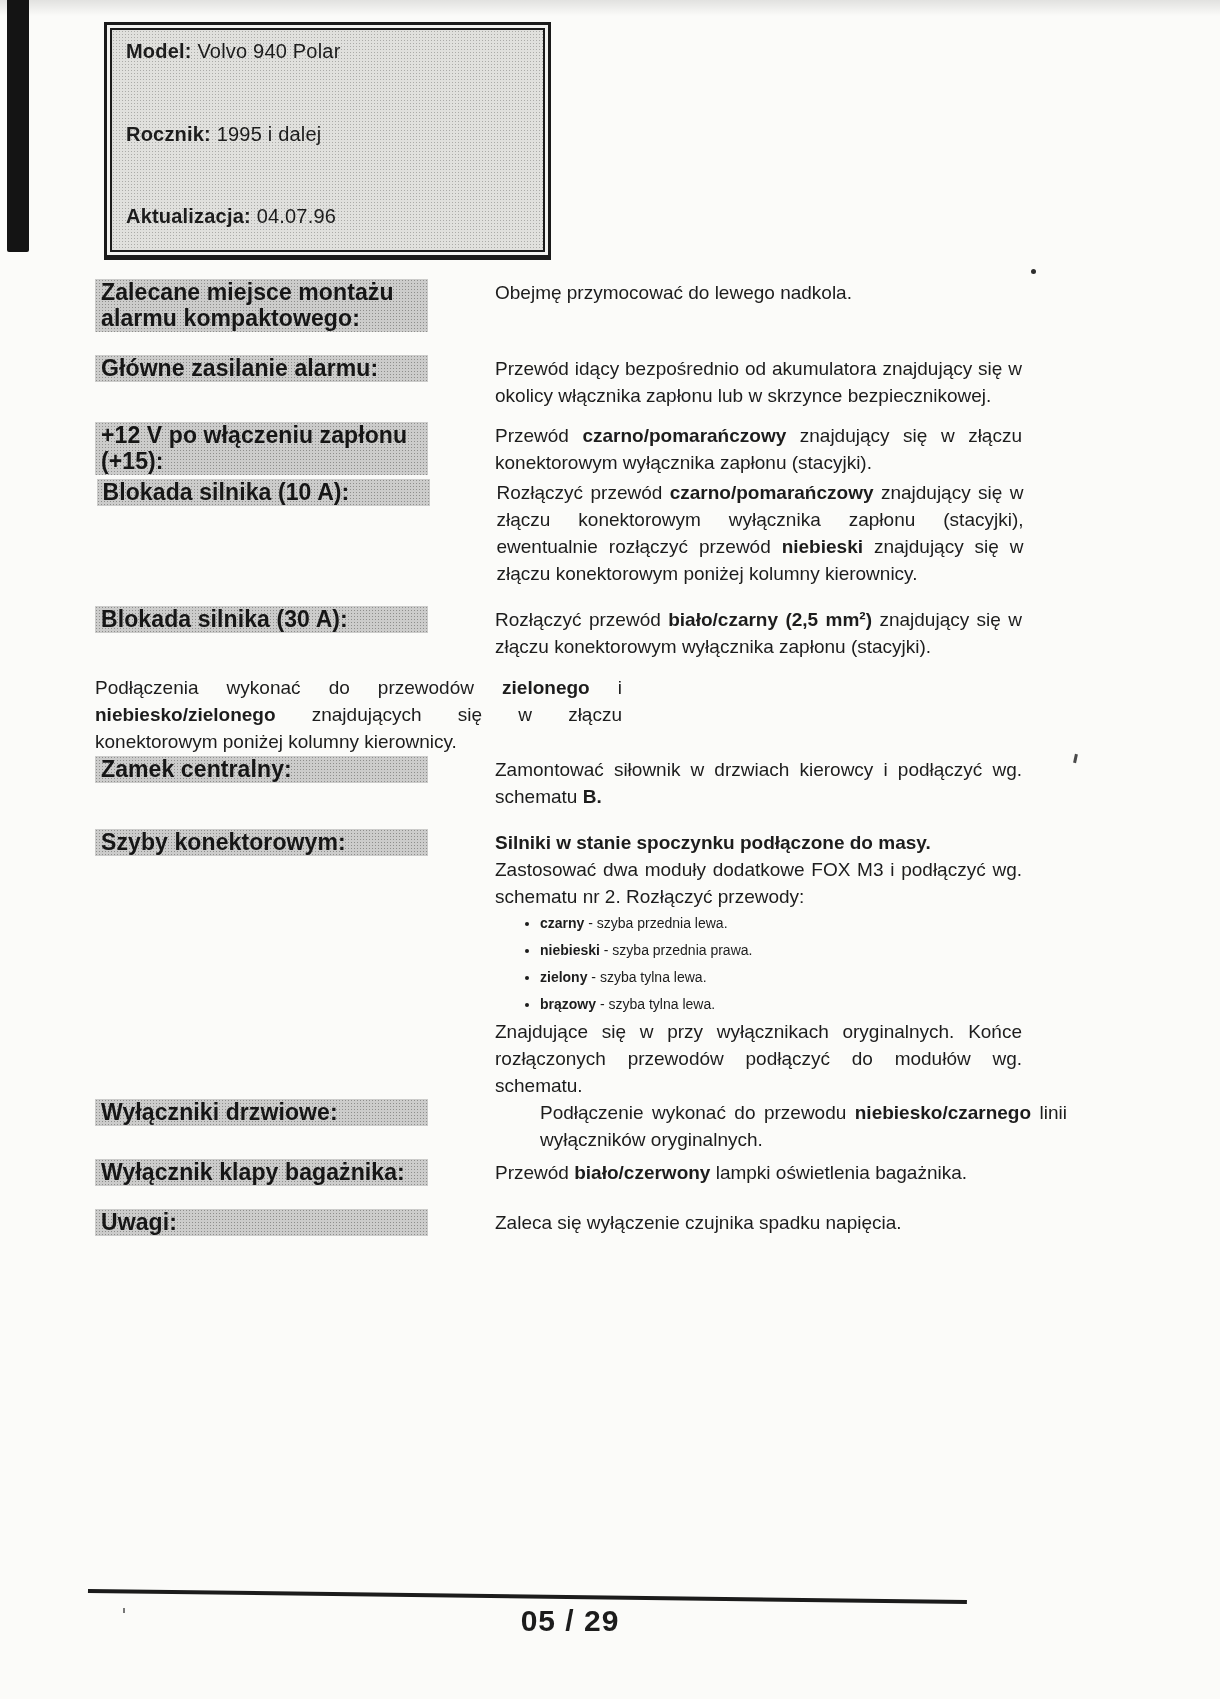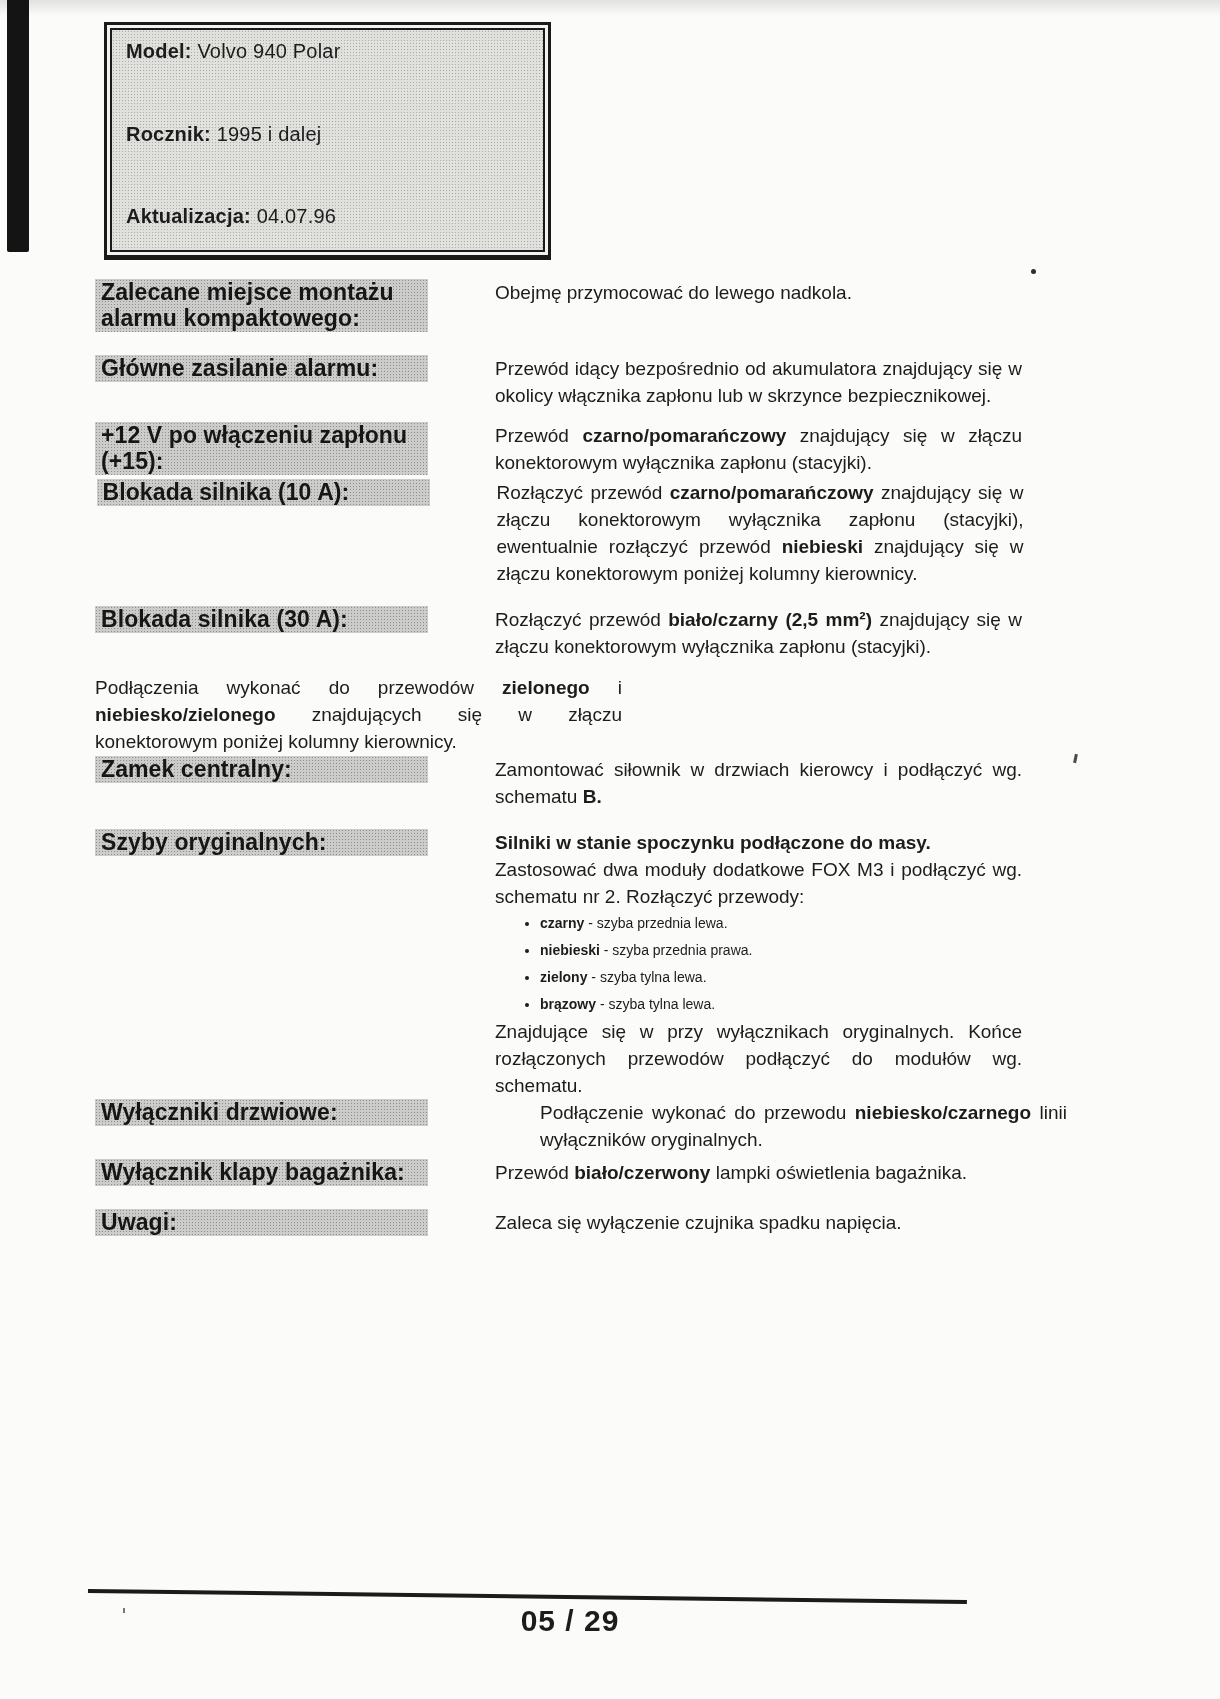--- a/index.html
+++ b/index.html
@@ -166,21 +166,21 @@
       <div class="section-row" style="margin-top: 1px;">
         <div class="label-col">
           <div class="label-bar">Zamek centralny:</div>
         </div>
         <div class="body-col">
           <div class="para"><span>Zamontować siłownik w drzwiach kierowcy i podłączyć wg. schematu </span><span class="b">B.</span></div>
         </div>
       </div>
       <div class="section-row" style="margin-top: 19px;">
         <div class="label-col">
-          <div class="label-bar">Szyby oryginalnych:</div>
+          <div class="label-bar">Szyby konektorowym:</div>
         </div>
         <div class="body-col">
           <div class="para"><span class="b">Silniki w stanie spoczynku podłączone do masy.</span></div>
           <div class="para"><span>Zastosować dwa moduły dodatkowe FOX M3 i podłączyć wg. schematu nr 2. Rozłączyć przewody:</span></div>
           <ul class="bullets">
             <li><span class="b">czarny</span><span> - szyba przednia lewa.</span></li>
             <li><span class="b">niebieski</span><span> - szyba przednia prawa.</span></li>
             <li><span class="b">zielony</span><span> - szyba tylna lewa.</span></li>
             <li><span class="b">brązowy</span><span> - szyba tylna lewa.</span></li>
           </ul>

